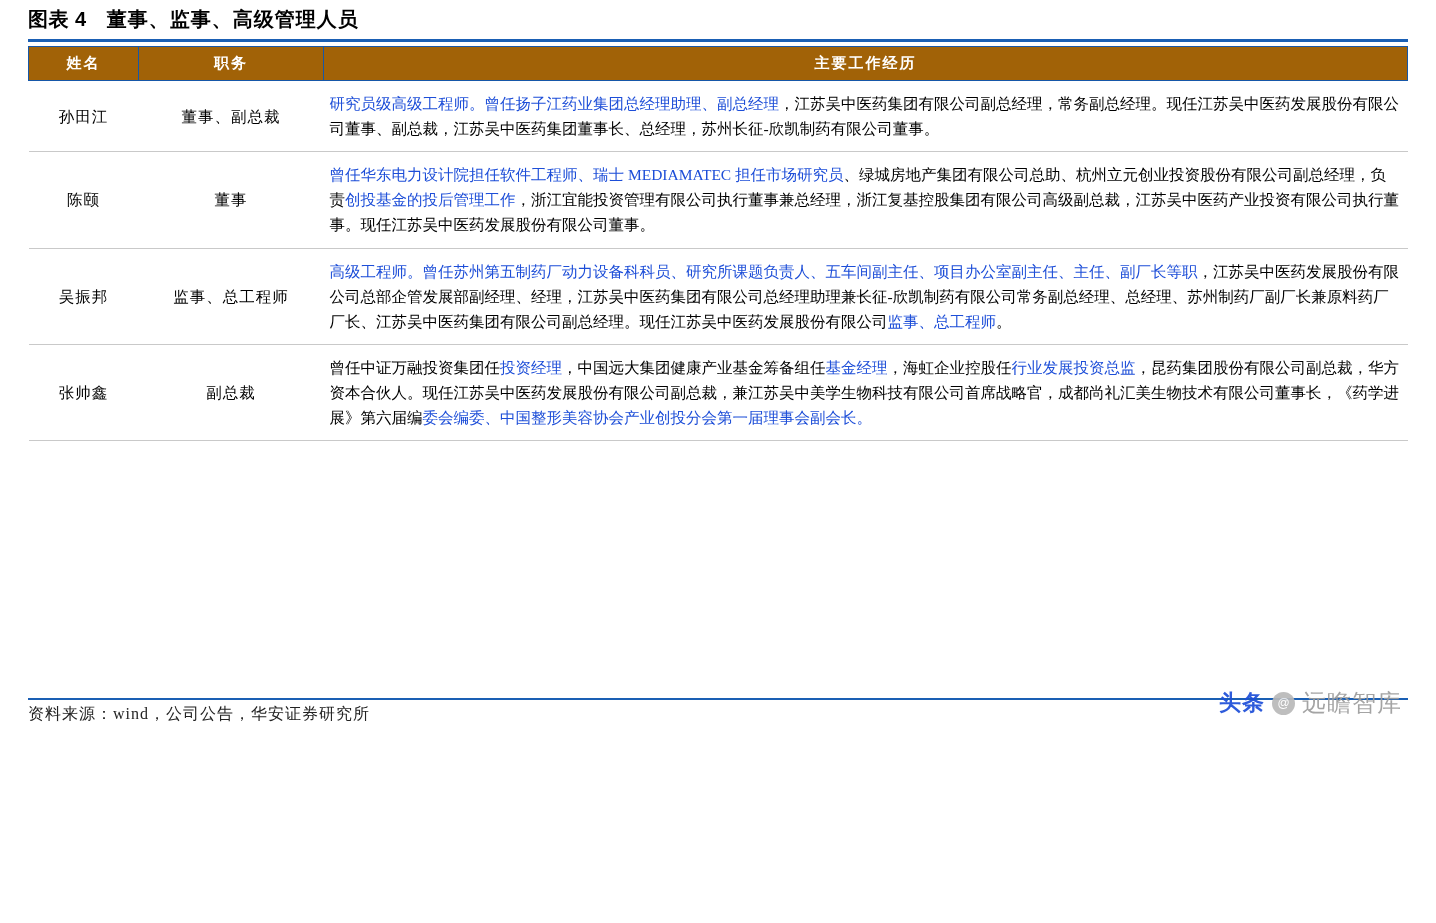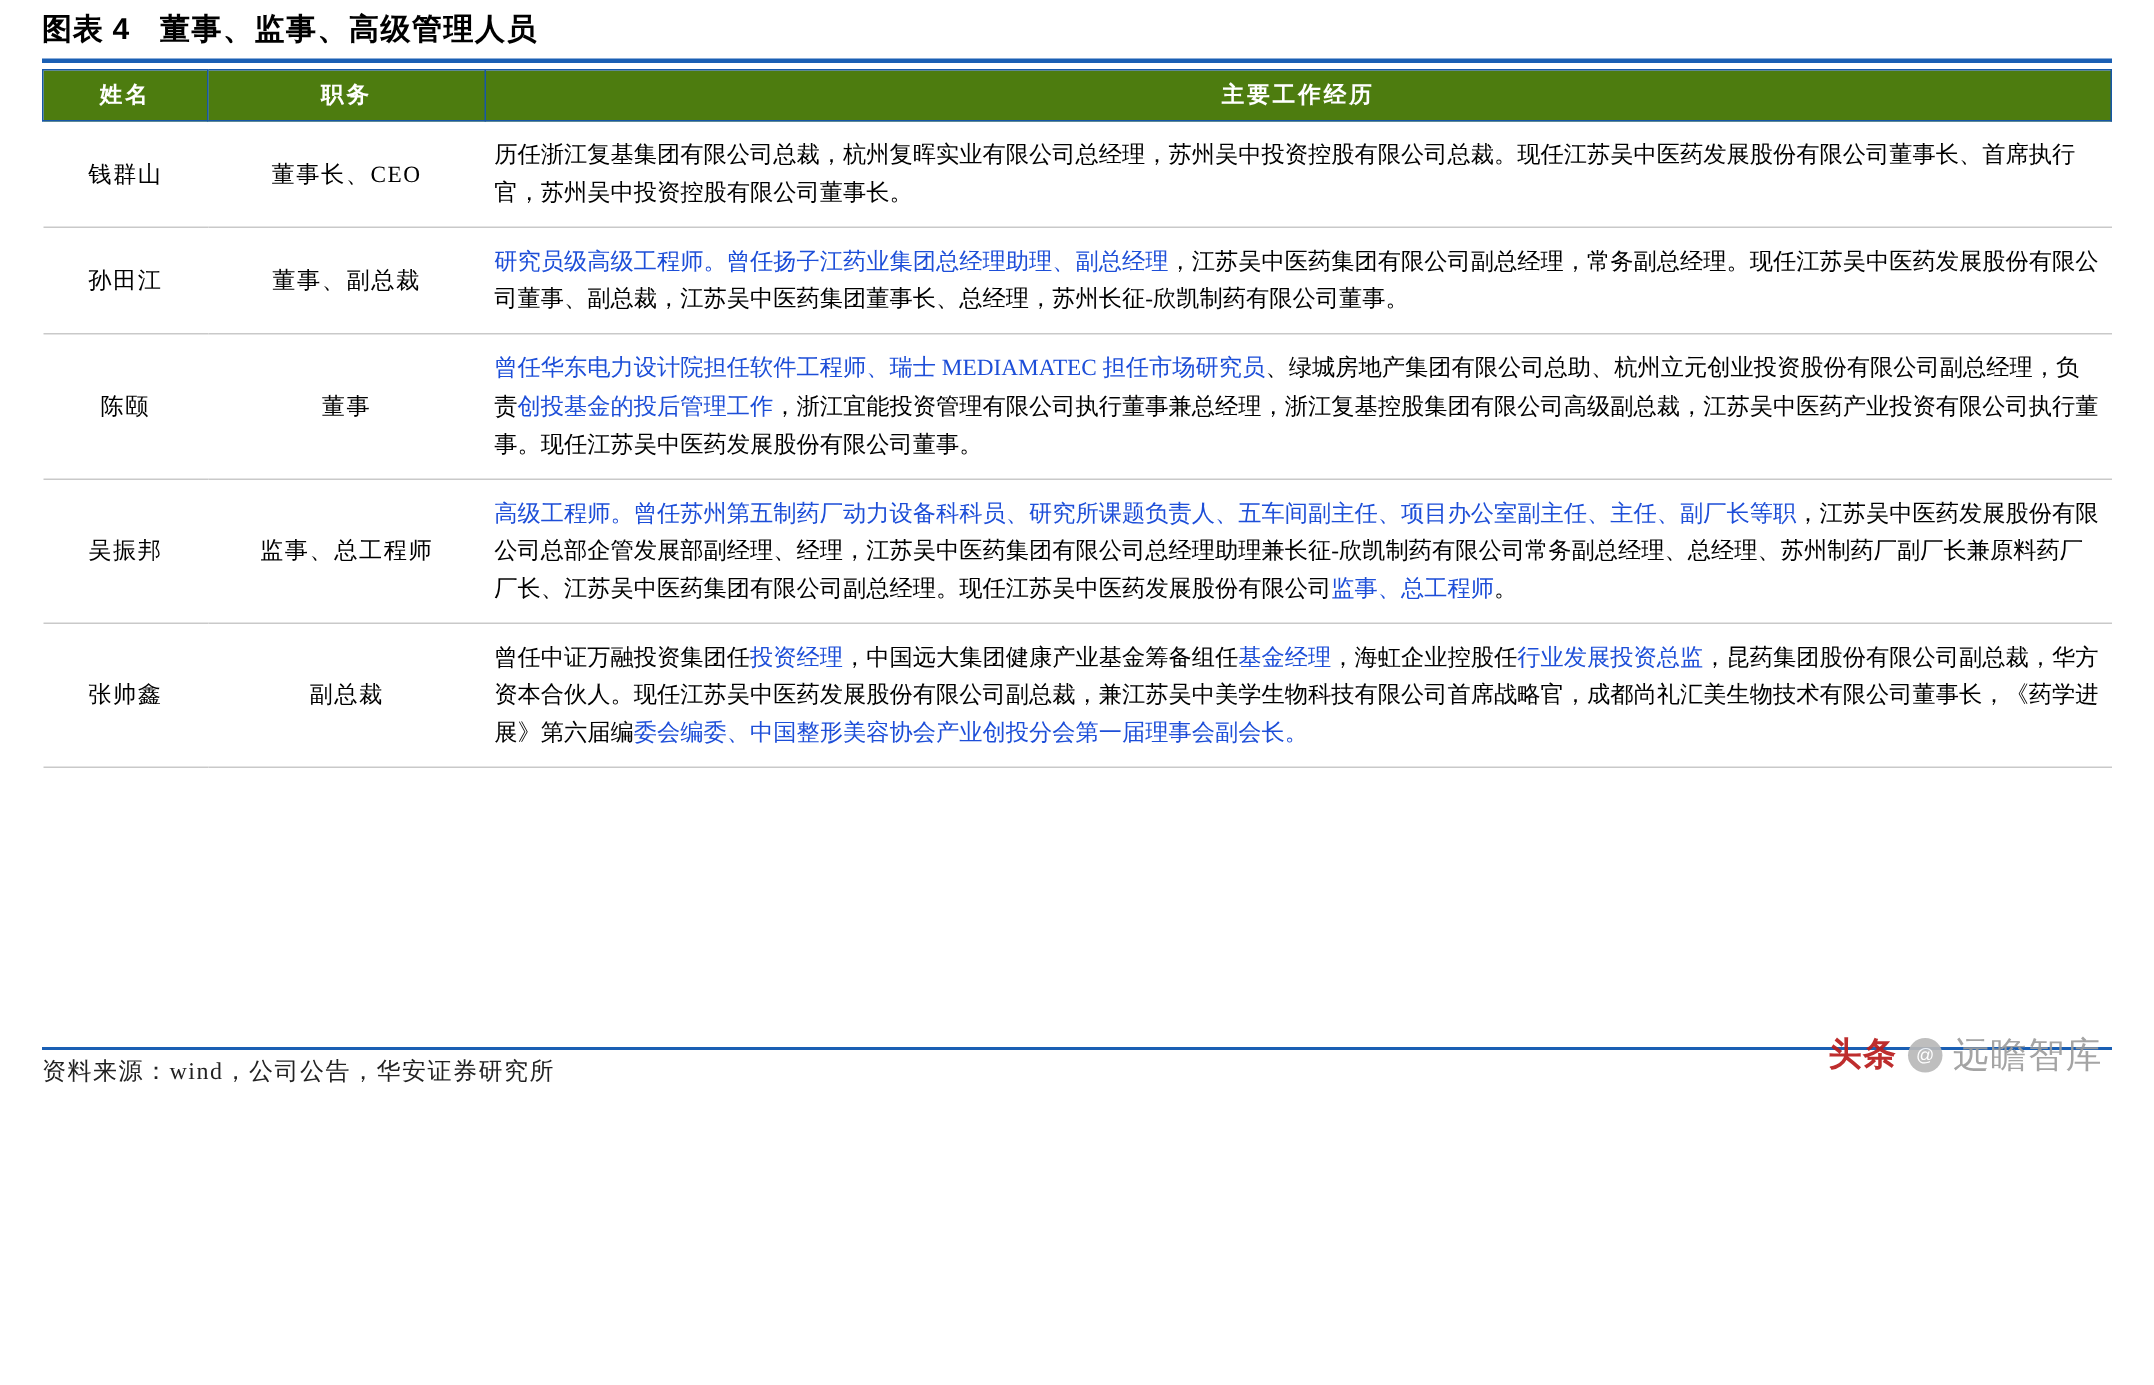--- a/index.html
+++ b/index.html
@@ -45,21 +45,21 @@
     letter-spacing: 1px;
   }
   
   table.main {
     width: 1380px;
     border-collapse: collapse;
     table-layout: fixed;
     margin-top: 4px;
   }
   table.main th {
-    background: #4d7c0f;
+    background: #a16207;
     color: #ffffff;
     font-family: "Liberation Sans", "DejaVu Sans", sans-serif;
     font-weight: bold;
     font-size: 15px;
     letter-spacing: 2px;
     padding: 7px 4px;
     border: 1px solid #1657a8;
     text-align: center;
     vertical-align: middle;
   }
@@ -107,21 +107,21 @@
     bottom: 16px;
     display: flex;
     align-items: center;
     gap: 7px;
     opacity: 0.92;
   }
   .wm-logo {
     font-family: "Liberation Sans", "DejaVu Sans", sans-serif;
     font-weight: bold;
     font-size: 22px;
-    color: #b91c1c;
+    color: #1d4ed8;
     letter-spacing: 1px;
   }
   .wm-circle {
     width: 23px; height: 23px;
     border-radius: 50%;
     background: #b9b9b9;
     color: #fff;
     font-size: 12px;
     font-family: "Liberation Sans", "DejaVu Sans", sans-serif;
     display: flex; align-items: center; justify-content: center;
@@ -152,25 +152,20 @@
     </colgroup>
     <thead>
       <tr>
         <th>姓名</th>
         <th>职务</th>
         <th>主要工作经历</th>
       </tr>
     </thead>
     <tbody id="table-body">
         <tr>
-          <td class="c-name">钱群山</td>
-          <td class="c-title">董事长、CEO</td>
-          <td class="c-exp"><span>历任浙江复基集团有限公司总裁，杭州复晖实业有限公司总经理，苏州吴中投资控股有限公司总裁。现任江苏吴中医药发展股份有限公司董事长、首席执行官，苏州吴中投资控股有限公司董事长。</span></td>
-        </tr>
-        <tr>
           <td class="c-name">孙田江</td>
           <td class="c-title">董事、副总裁</td>
           <td class="c-exp"><span class="red">研究员级高级工程师。曾任扬子江药业集团总经理助理、副总经理</span><span>，江苏吴中医药集团有限公司副总经理，常务副总经理。现任江苏吴中医药发展股份有限公司董事、副总裁，江苏吴中医药集团董事长、总经理，苏州长征-欣凯制药有限公司董事。</span></td>
         </tr>
         <tr>
           <td class="c-name">陈颐</td>
           <td class="c-title">董事</td>
           <td class="c-exp"><span class="red">曾任华东电力设计院担任软件工程师、瑞士 MEDIAMATEC 担任市场研究员</span><span>、绿城房地产集团有限公司总助、杭州立元创业投资股份有限公司副总经理，负责</span><span class="red">创投基金的投后管理工作</span><span>，浙江宜能投资管理有限公司执行董事兼总经理，浙江复基控股集团有限公司高级副总裁，江苏吴中医药产业投资有限公司执行董事。现任江苏吴中医药发展股份有限公司董事。</span></td>
         </tr>
         <tr>

